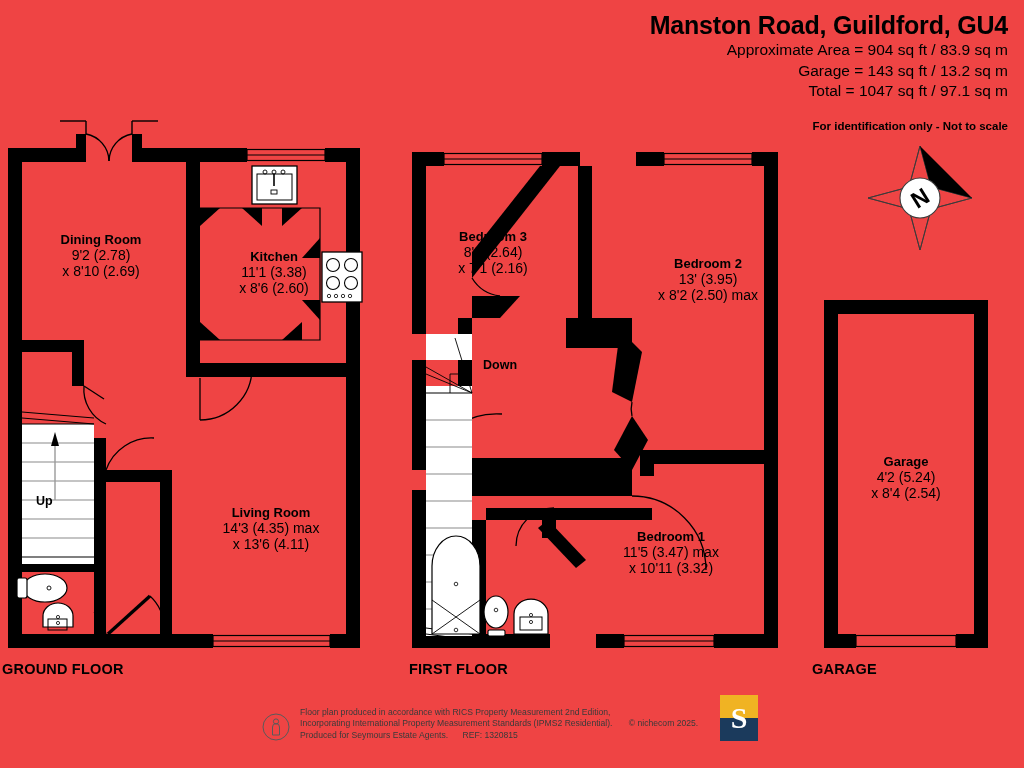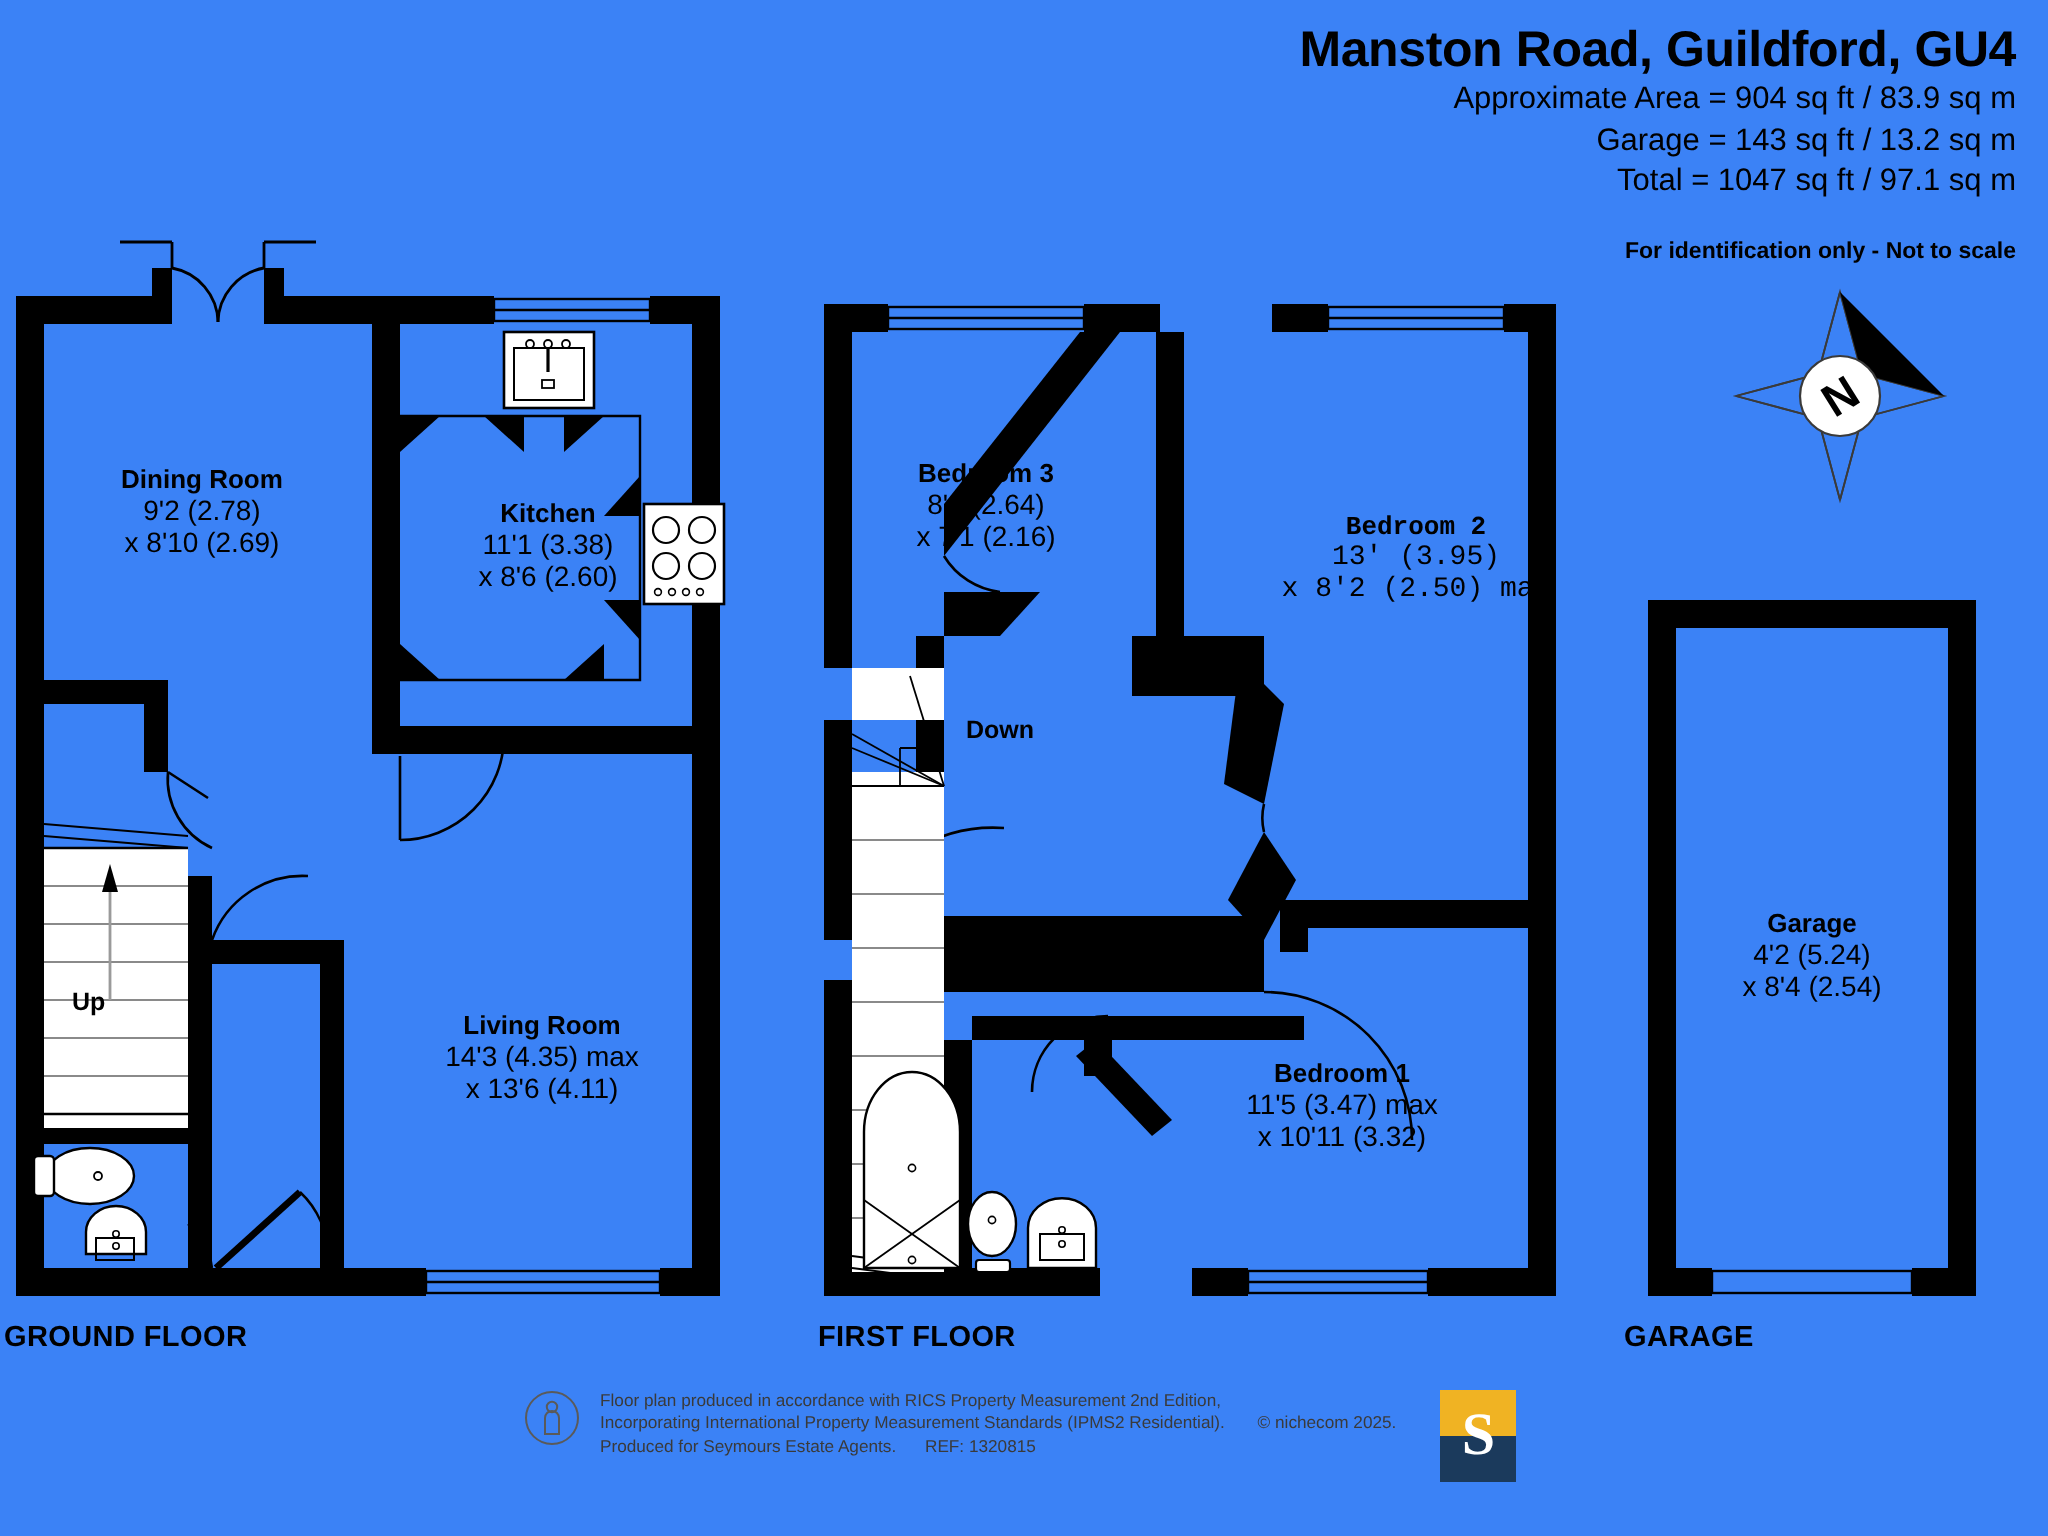--- a/index.html
+++ b/index.html
@@ -7,21 +7,21 @@
     margin: 0; padding: 0;
     width: 1024px; height: 768px;
     background: #ffffff;
     font-family: "Liberation Sans", sans-serif;
     color: #000000;
     overflow: hidden;
   }
   #page {
     position: relative;
     width: 1024px; height: 768px;
-    background: #3b82f6;
+    background: #ef4444;
   }
 
   
   #header {
     position: absolute;
     right: 16px; top: 10px;
     text-align: right;
   }
   #title {
     font-size: 25px;
@@ -84,21 +84,21 @@
     font-size: 12.5px;
     font-weight: bold;
     white-space: nowrap;
   }
 
   
   #footer {
     position: absolute;
     left: 262px; top: 695px;
     display: flex;
-    align-items: flex-start;
+    align-items: flex-end;
     gap: 10px;
   }
   #footer-person {
     width: 28px; height: 28px;
     flex: 0 0 28px;
   }
   #footer-text {
     font-size: 8.6px;
     line-height: 11.3px;
     color: #3a3a3a;
@@ -479,21 +479,21 @@
     <span class="rl-dim">14'3 (4.35) max</span>
     <span class="rl-dim">x 13'6 (4.11)</span>
   </div>
 
   <div class="room-label" style="left:437px; top:228px; width:112px;">
     <span class="rl-name">Bedroom 3</span>
     <span class="rl-dim">8'8 (2.64)</span>
     <span class="rl-dim">x 7'1 (2.16)</span>
   </div>
 
-  <div class="room-label" style="left:638px; top:255px; width:140px;font-family:Liberation Mono, monospace;">
+  <div class="room-label" style="left:638px; top:255px; width:140px;">
     <span class="rl-name">Bedroom 2</span>
     <span class="rl-dim">13' (3.95)</span>
     <span class="rl-dim">x 8'2 (2.50) max</span>
   </div>
 
   <div class="room-label" style="left:604px; top:528px; width:134px;">
     <span class="rl-name">Bedroom 1</span>
     <span class="rl-dim">11'5 (3.47) max</span>
     <span class="rl-dim">x 10'11 (3.32)</span>
   </div>

